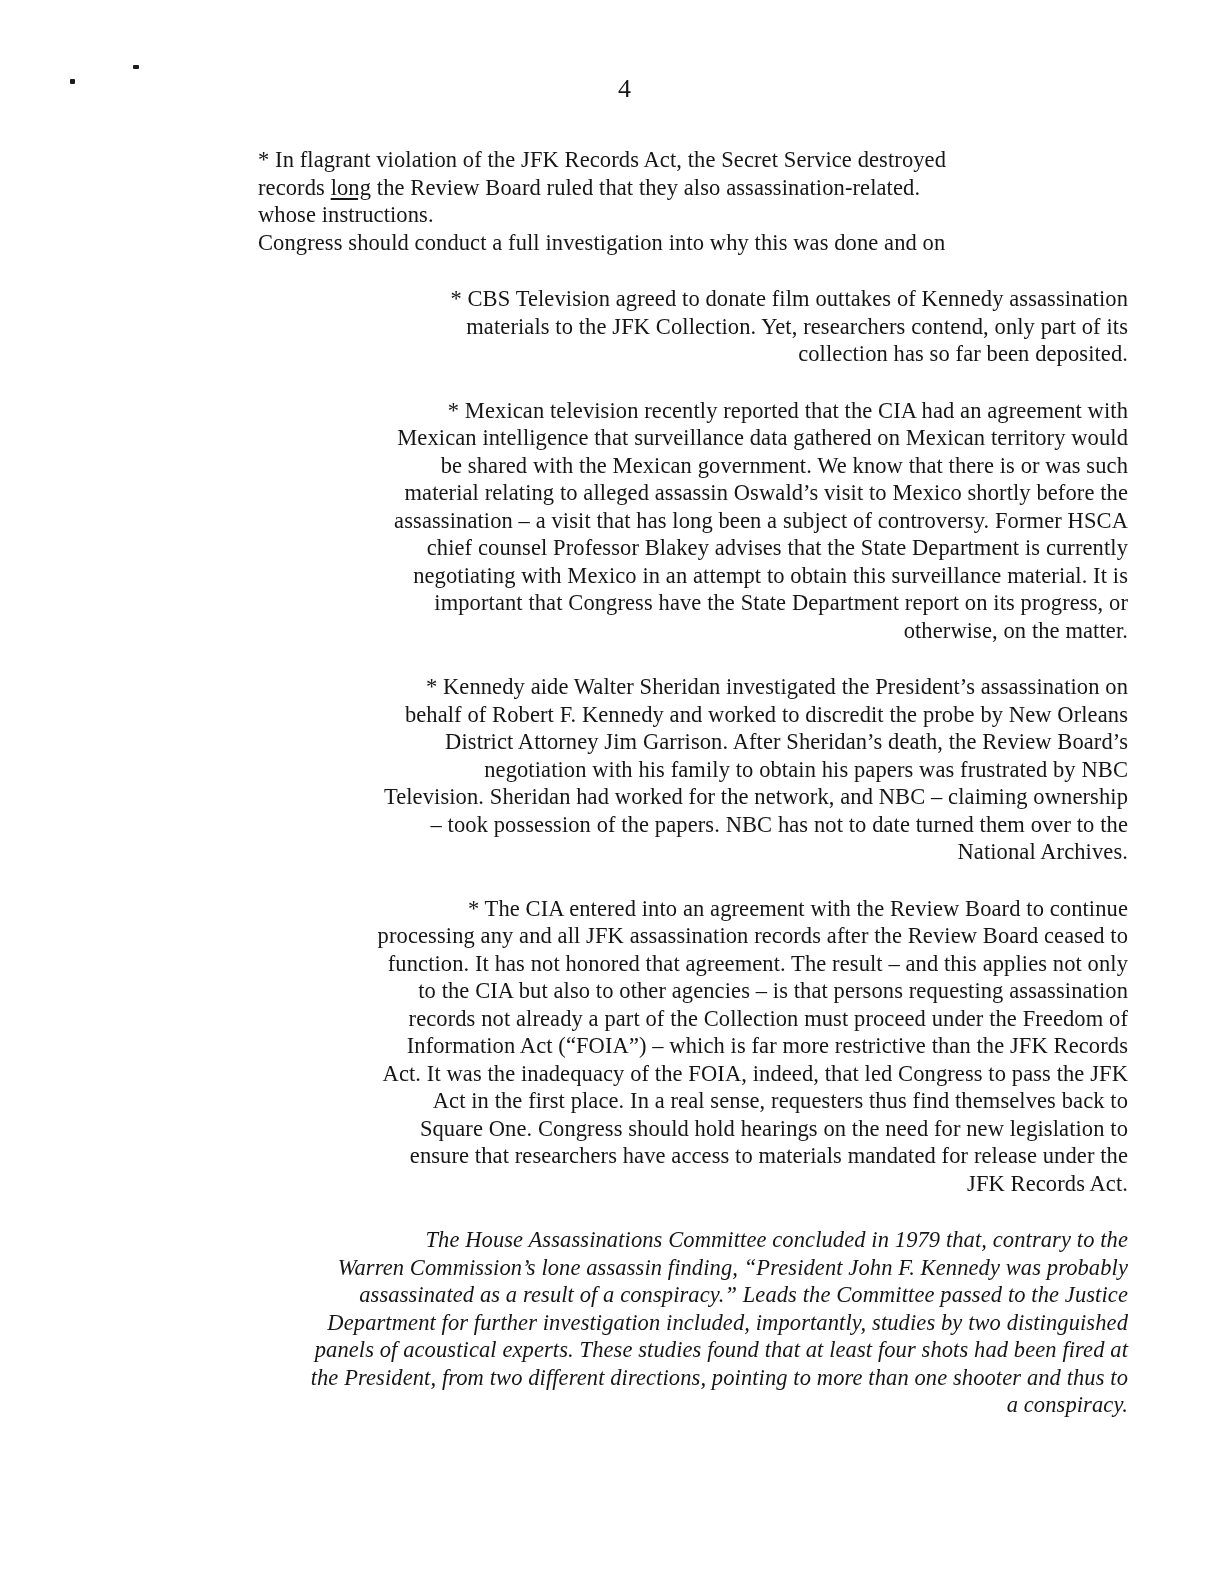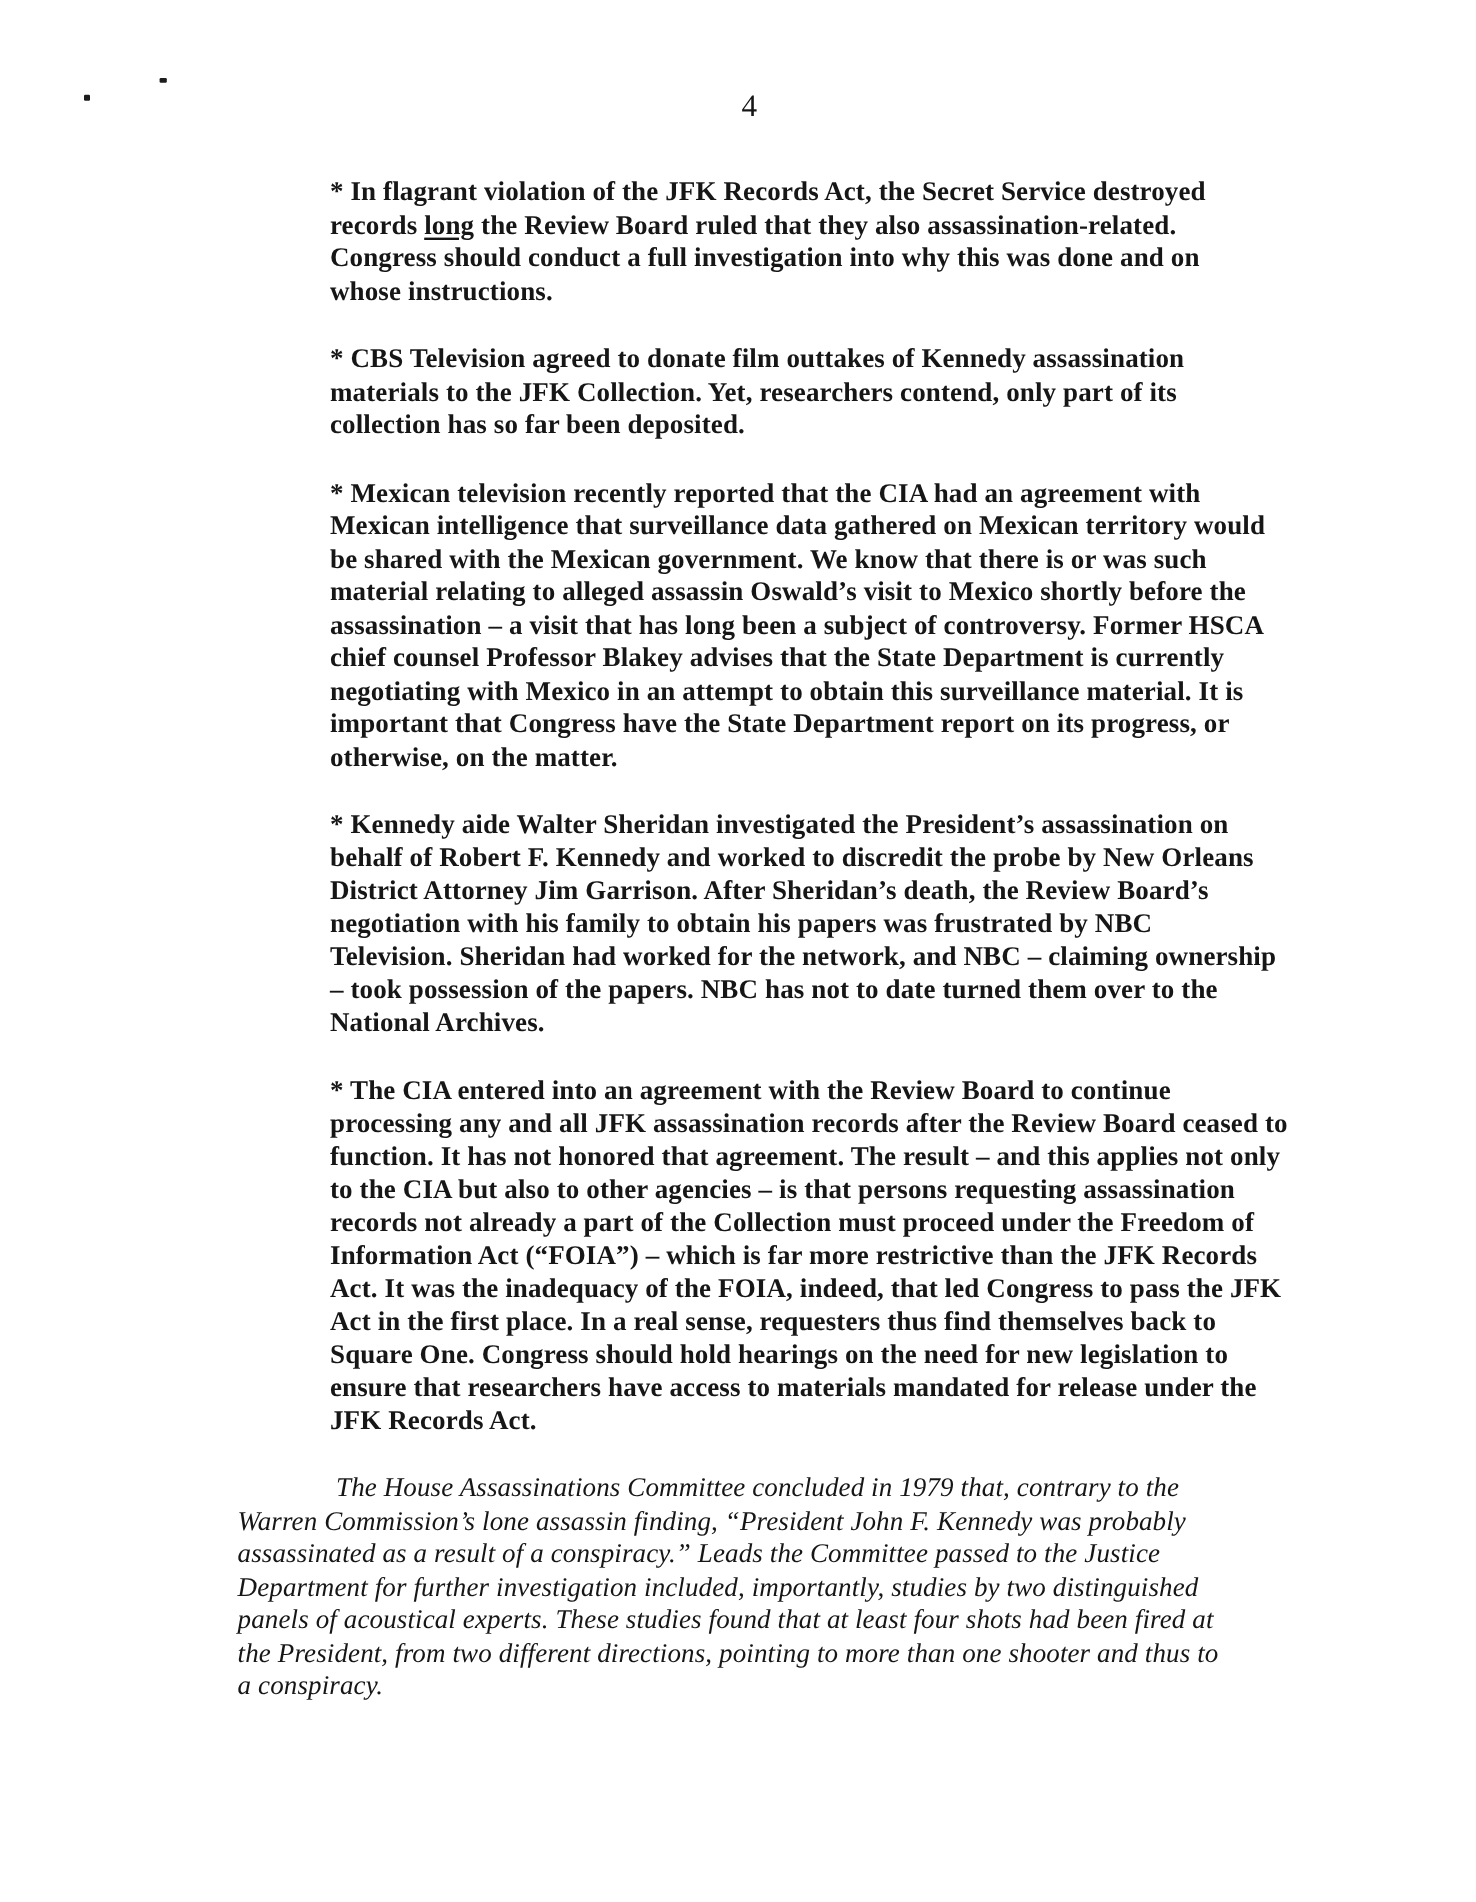--- a/index.html
+++ b/index.html
@@ -33,42 +33,42 @@
   .text-col {
     position: absolute;
     left: 198px;
     top: 146px;
     width: 930px;
     font-size: 22.5px;
     line-height: 27.5px;
     letter-spacing: 0.1px;
   }
   .para { margin: 0 0 29px 0; }
-  .para.bullet { margin-left: 77px; font-weight: bold; }
-  .para.pre { white-space: pre; }
+  .para.bullet { margin-left: 60px; }
+  .para.pre { white-space: pre; text-align: right; }
   .para.last { margin-left: 0; text-indent: 82px; margin-bottom: 0; font-style: italic; }
   .ln { white-space: nowrap; }
   .u { text-decoration: underline; text-underline-offset: 3px; }
 </style>
 </head>
 <body>
 
 <div class="page">
   <div class="speck s1"></div>
   <div class="speck s2"></div>
 
   <div class="pageno">4</div>
 
   <div class="text-col">
 
     <div class="para bullet">
       <div class="ln">* In flagrant violation of the JFK Records Act, the Secret Service destroyed</div>
       <div class="ln"><span>records</span> <span class="u">long</span> <span>the Review Board ruled that they also assassination-related.</span></div>
+      <div class="ln">whose instructions.</div>
       <div class="ln">Congress should conduct a full investigation into why this was done and on</div>
-      <div class="ln">whose instructions.</div>
     </div>
 
     <div class="para bullet pre">* CBS Television agreed to donate film outtakes of Kennedy assassination
 materials to the JFK Collection. Yet, researchers contend, only part of its
 collection has so far been deposited.</div>
 
     <div class="para bullet pre">* Mexican television recently reported that the CIA had an agreement with
 Mexican intelligence that surveillance data gathered on Mexican territory would
 be shared with the Mexican government. We know that there is or was such
 material relating to alleged assassin Oswald’s visit to Mexico shortly before the

